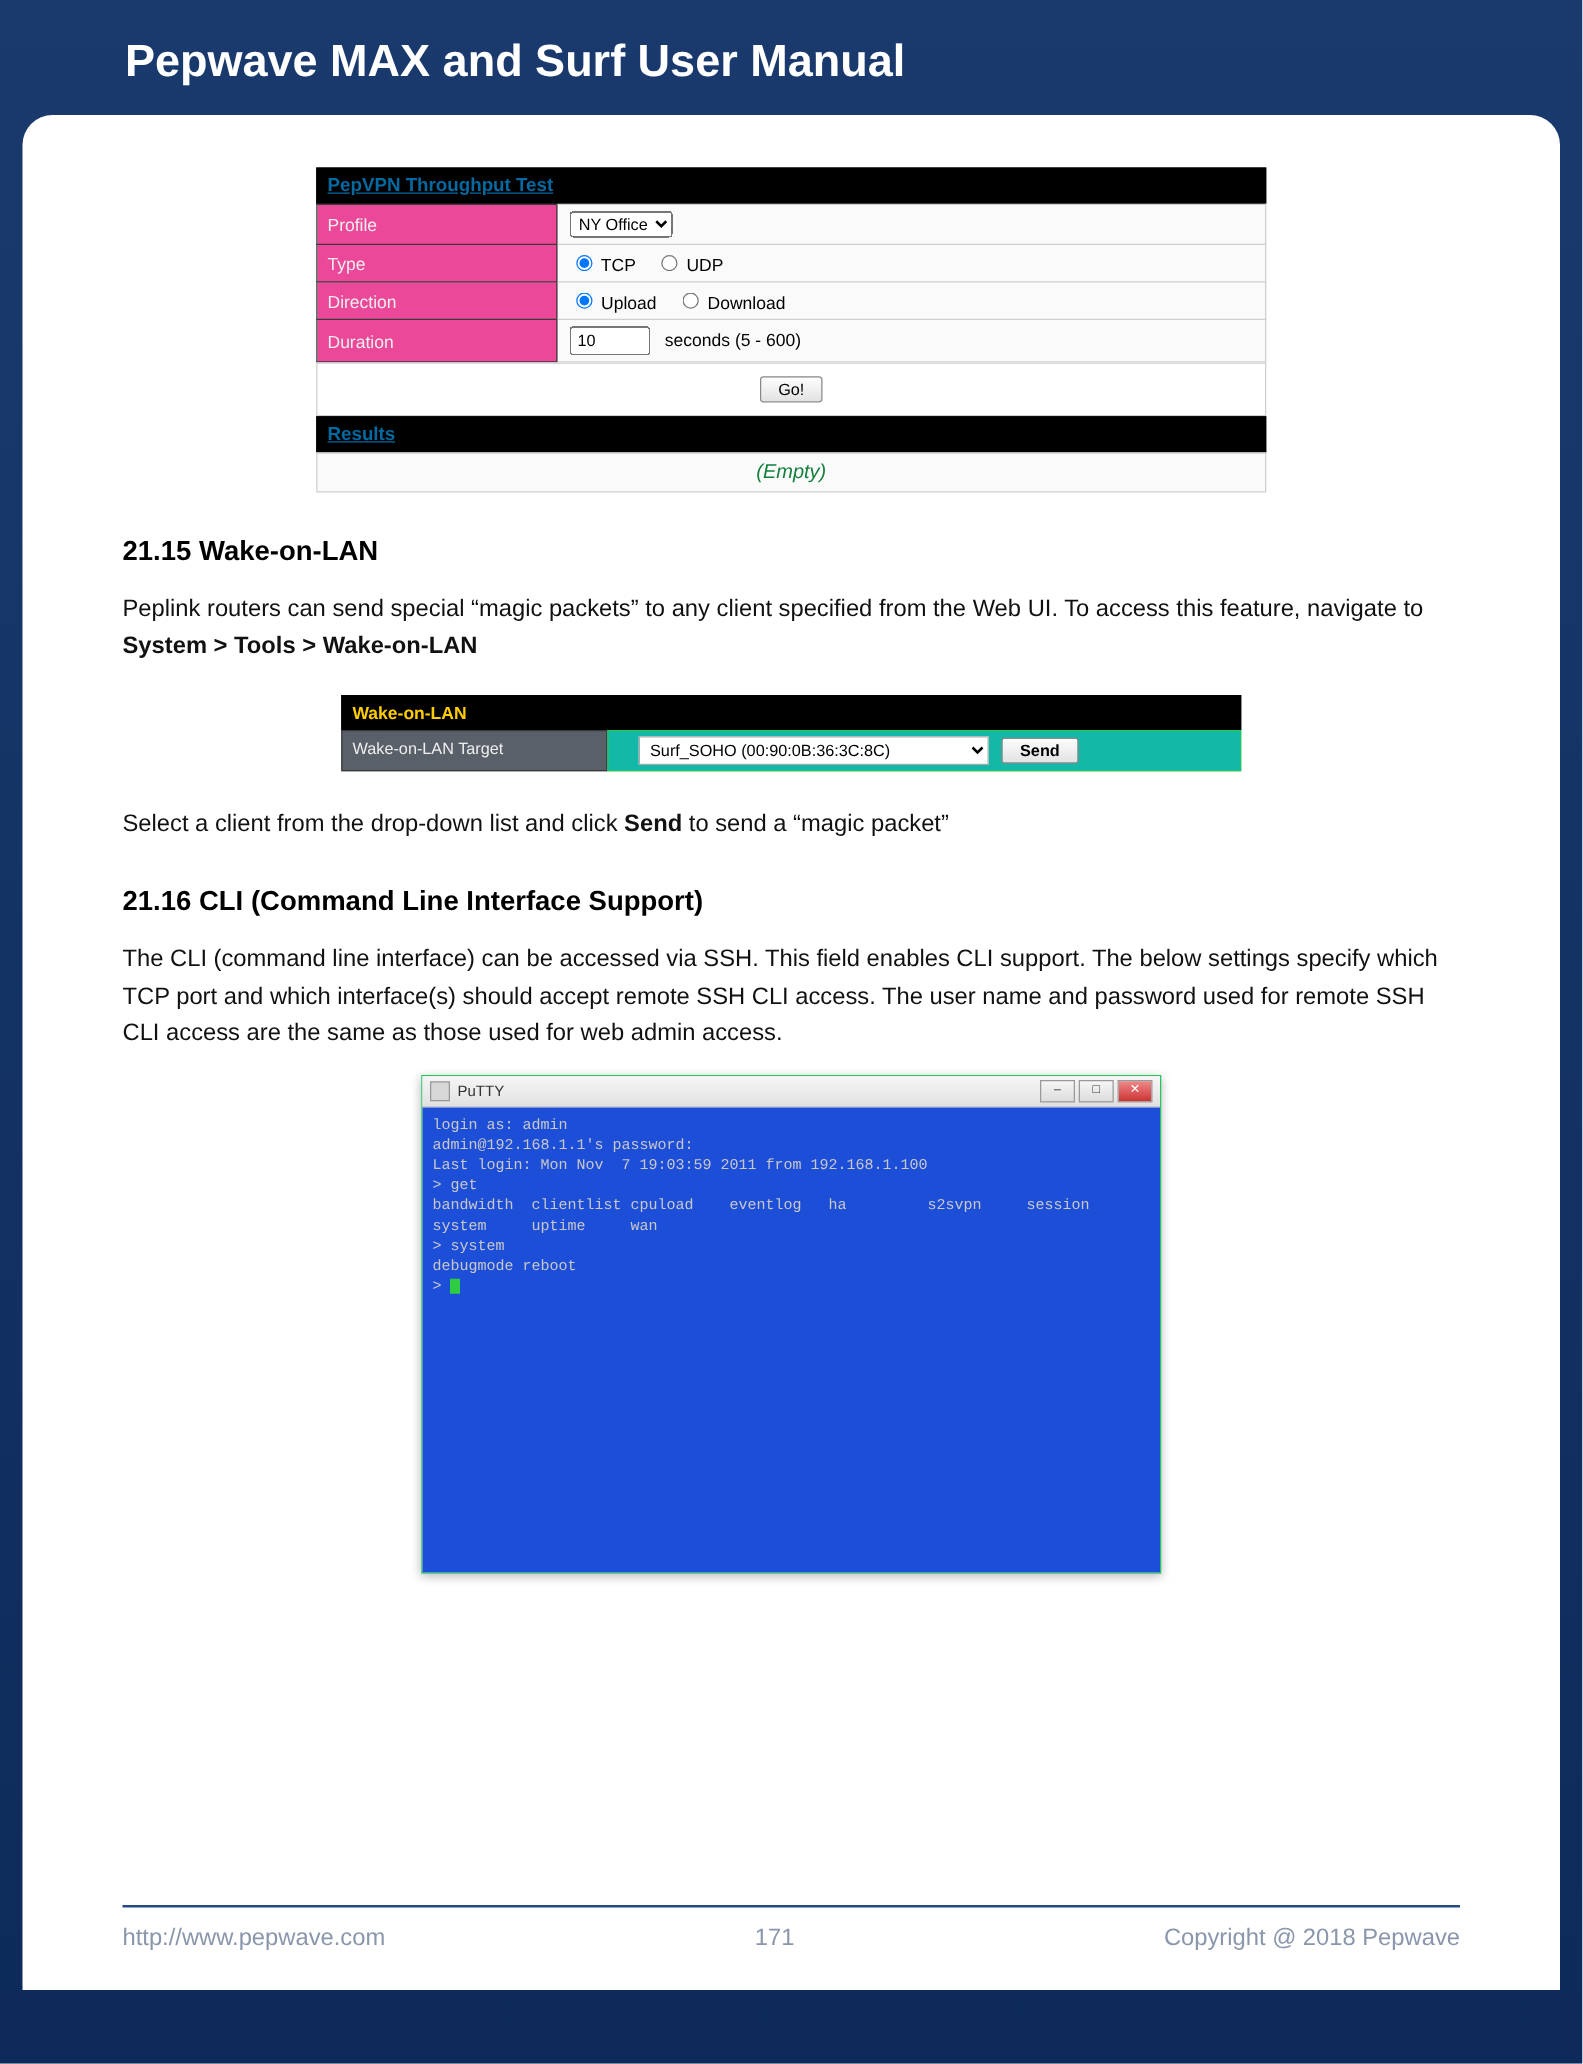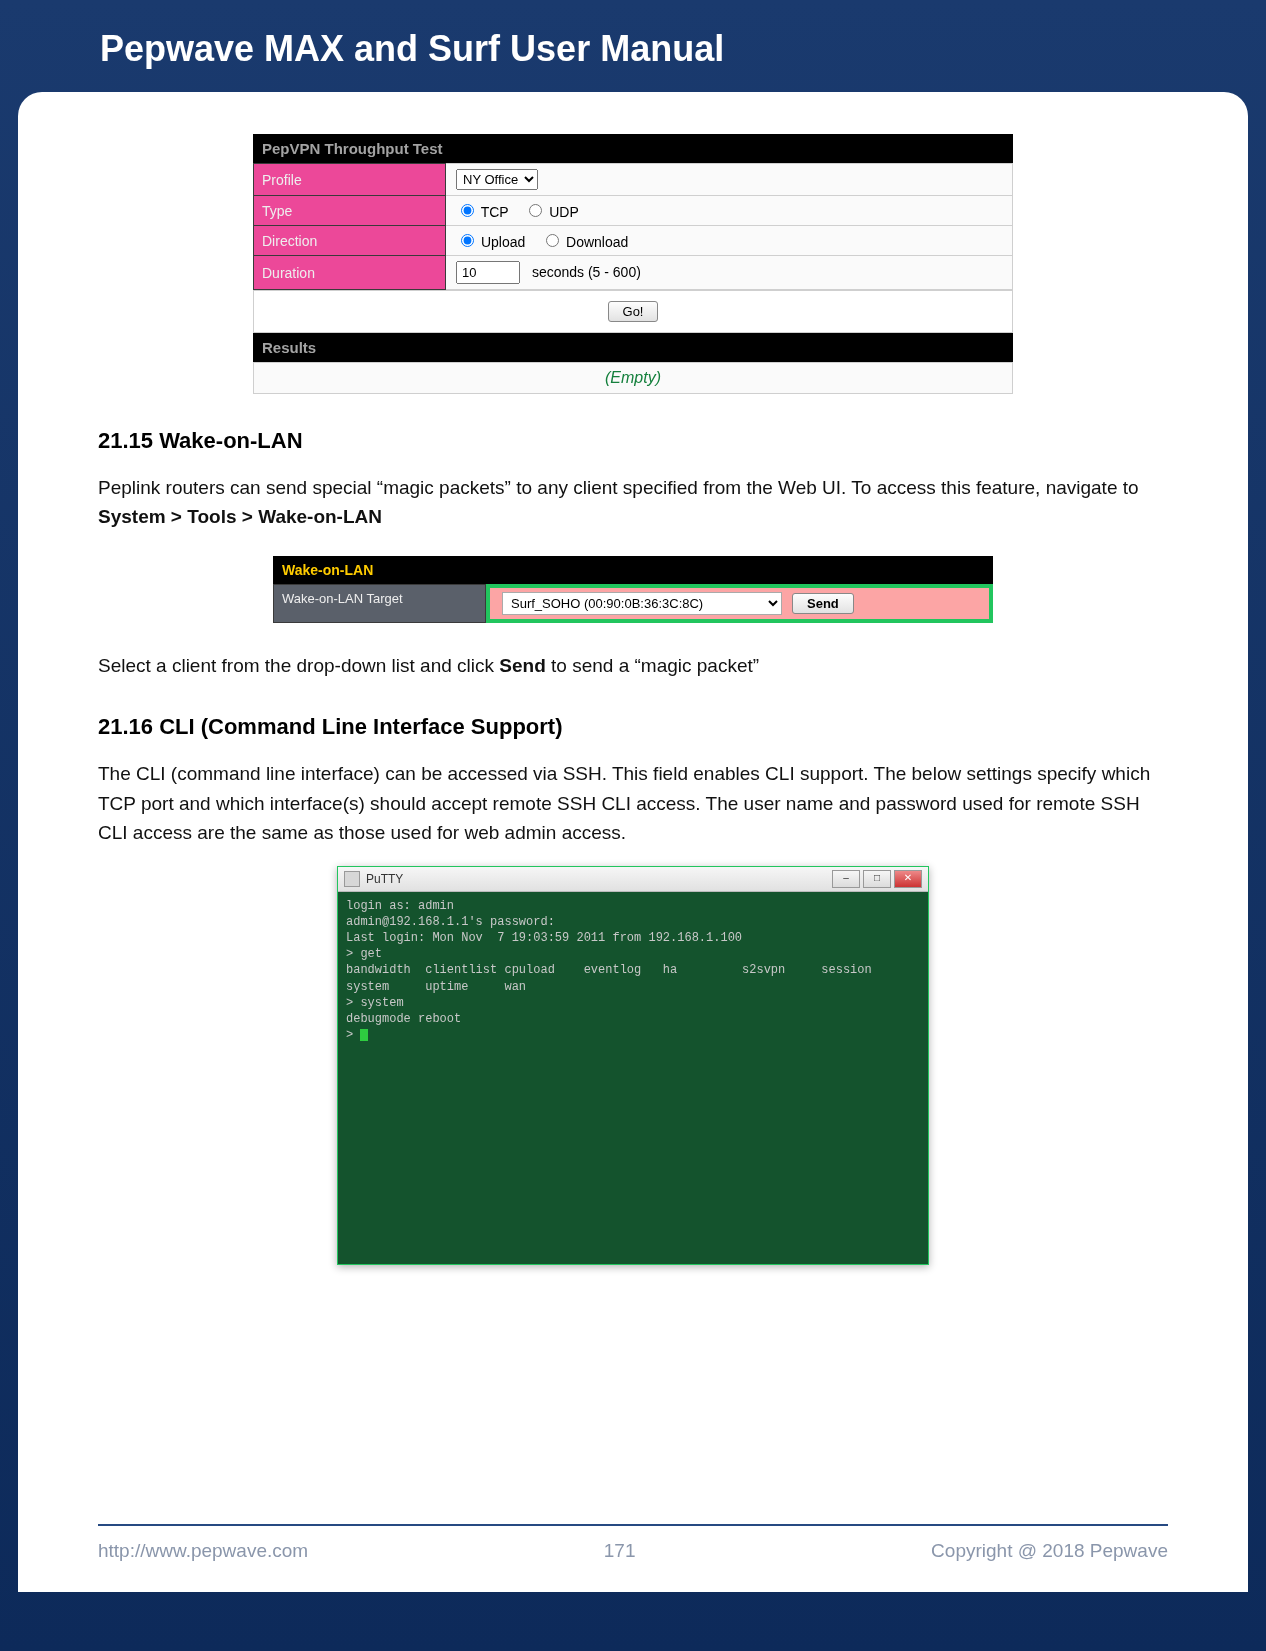--- a/index.html
+++ b/index.html
@@ -32,25 +32,26 @@
     position: relative;
   }
 
   
   .panel {
     margin: 12px auto 0 auto;
     width: 760px;
   }
   .panel-header {
     background: #000;
-    color: #a3a3a3;
+    color: #0369a1;
     font-weight: bold;
     font-size: 15px;
     padding: 5px 8px;
     border: 1px solid #000;
+    text-decoration: underline;
   }
   .panel table {
     width: 100%;
     border-collapse: collapse;
     font-family: Arial, sans-serif;
     font-size: 14px;
   }
   .panel td.label-cell {
     background: #ec4899;
     color: #eee;
@@ -140,23 +141,23 @@
     background: #5a606a;
     color: #eee;
     width: 195px;
     padding: 6px 8px;
     font-family: Arial;
     font-size: 13px;
     border: 1px solid #3a3a3a;
   }
   .wol-value {
     flex: 1;
-    background: #fca5a5;
-    padding: 4px 12px;
-    border: 4px solid #22c55e;
+    background: #14b8a6;
+    padding: 4px 24px;
+    border: 1px solid #22c55e;
     font-family: Arial;
     font-size: 13px;
     display: flex;
     align-items: center;
     gap: 10px;
   }
   .wol-select {
     font-family: Arial;
     font-size: 13px;
     background:#fff;
@@ -207,21 +208,21 @@
     font-size: 10px;
     line-height: 14px;
     text-align: center;
     color:#333;
   }
   .term-btn.close {
     background: linear-gradient(#e88,#c33);
     color:#fff;
   }
   .term-body {
-    background: #14532d;
+    background: #1d4ed8;
     padding: 6px 8px 6px 8px;
     min-height: 360px;
   }
   .term-body pre {
     margin: 0;
     font-family: "Courier New", monospace;
     font-size: 12px;
     line-height: 1.35;
     color: #c8c8c8;
     white-space: pre;

